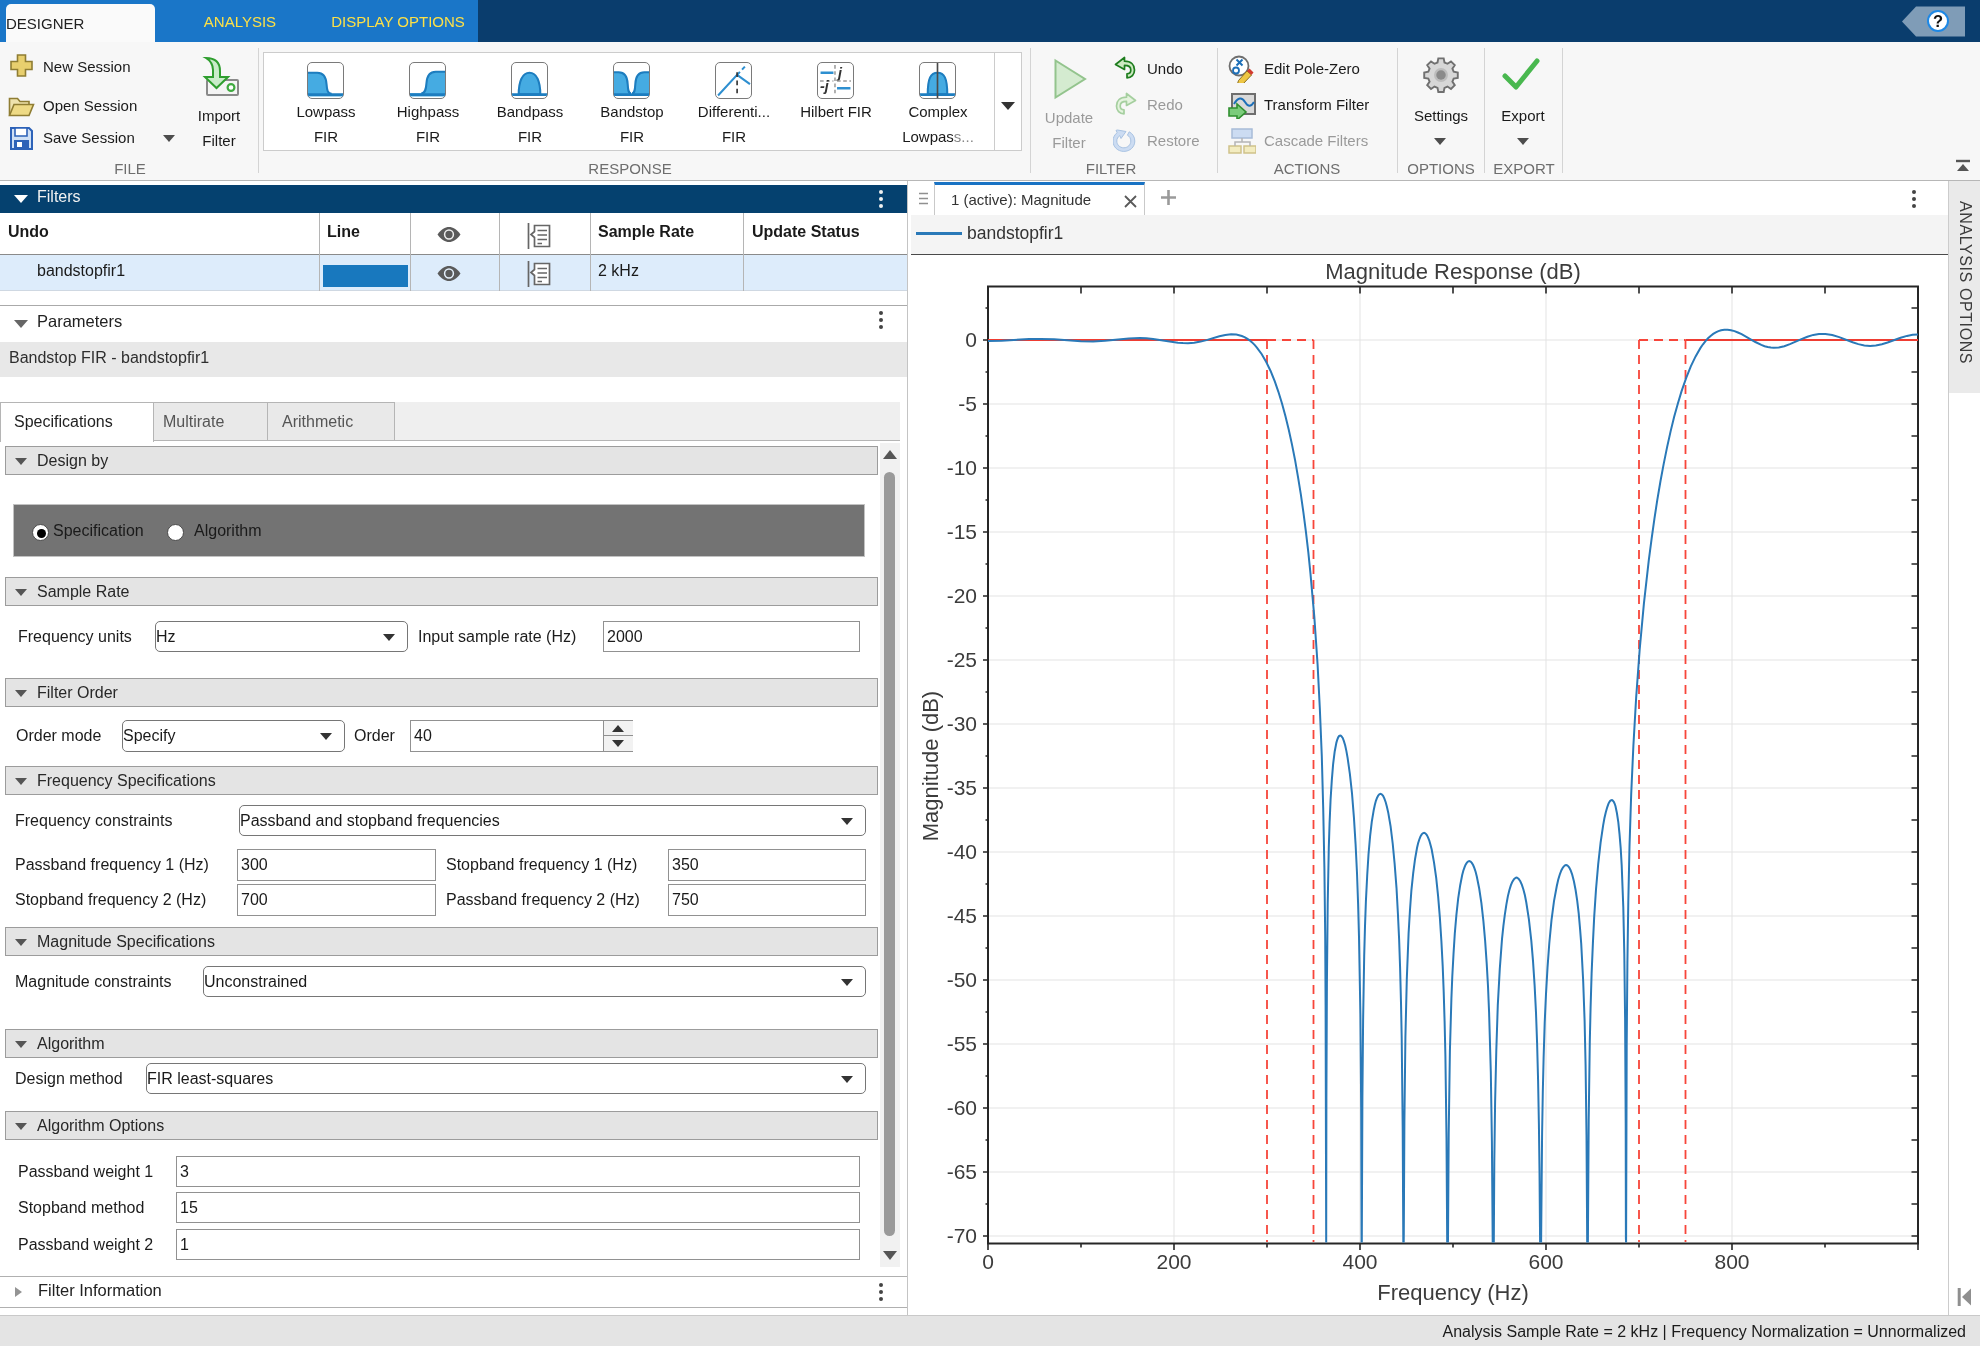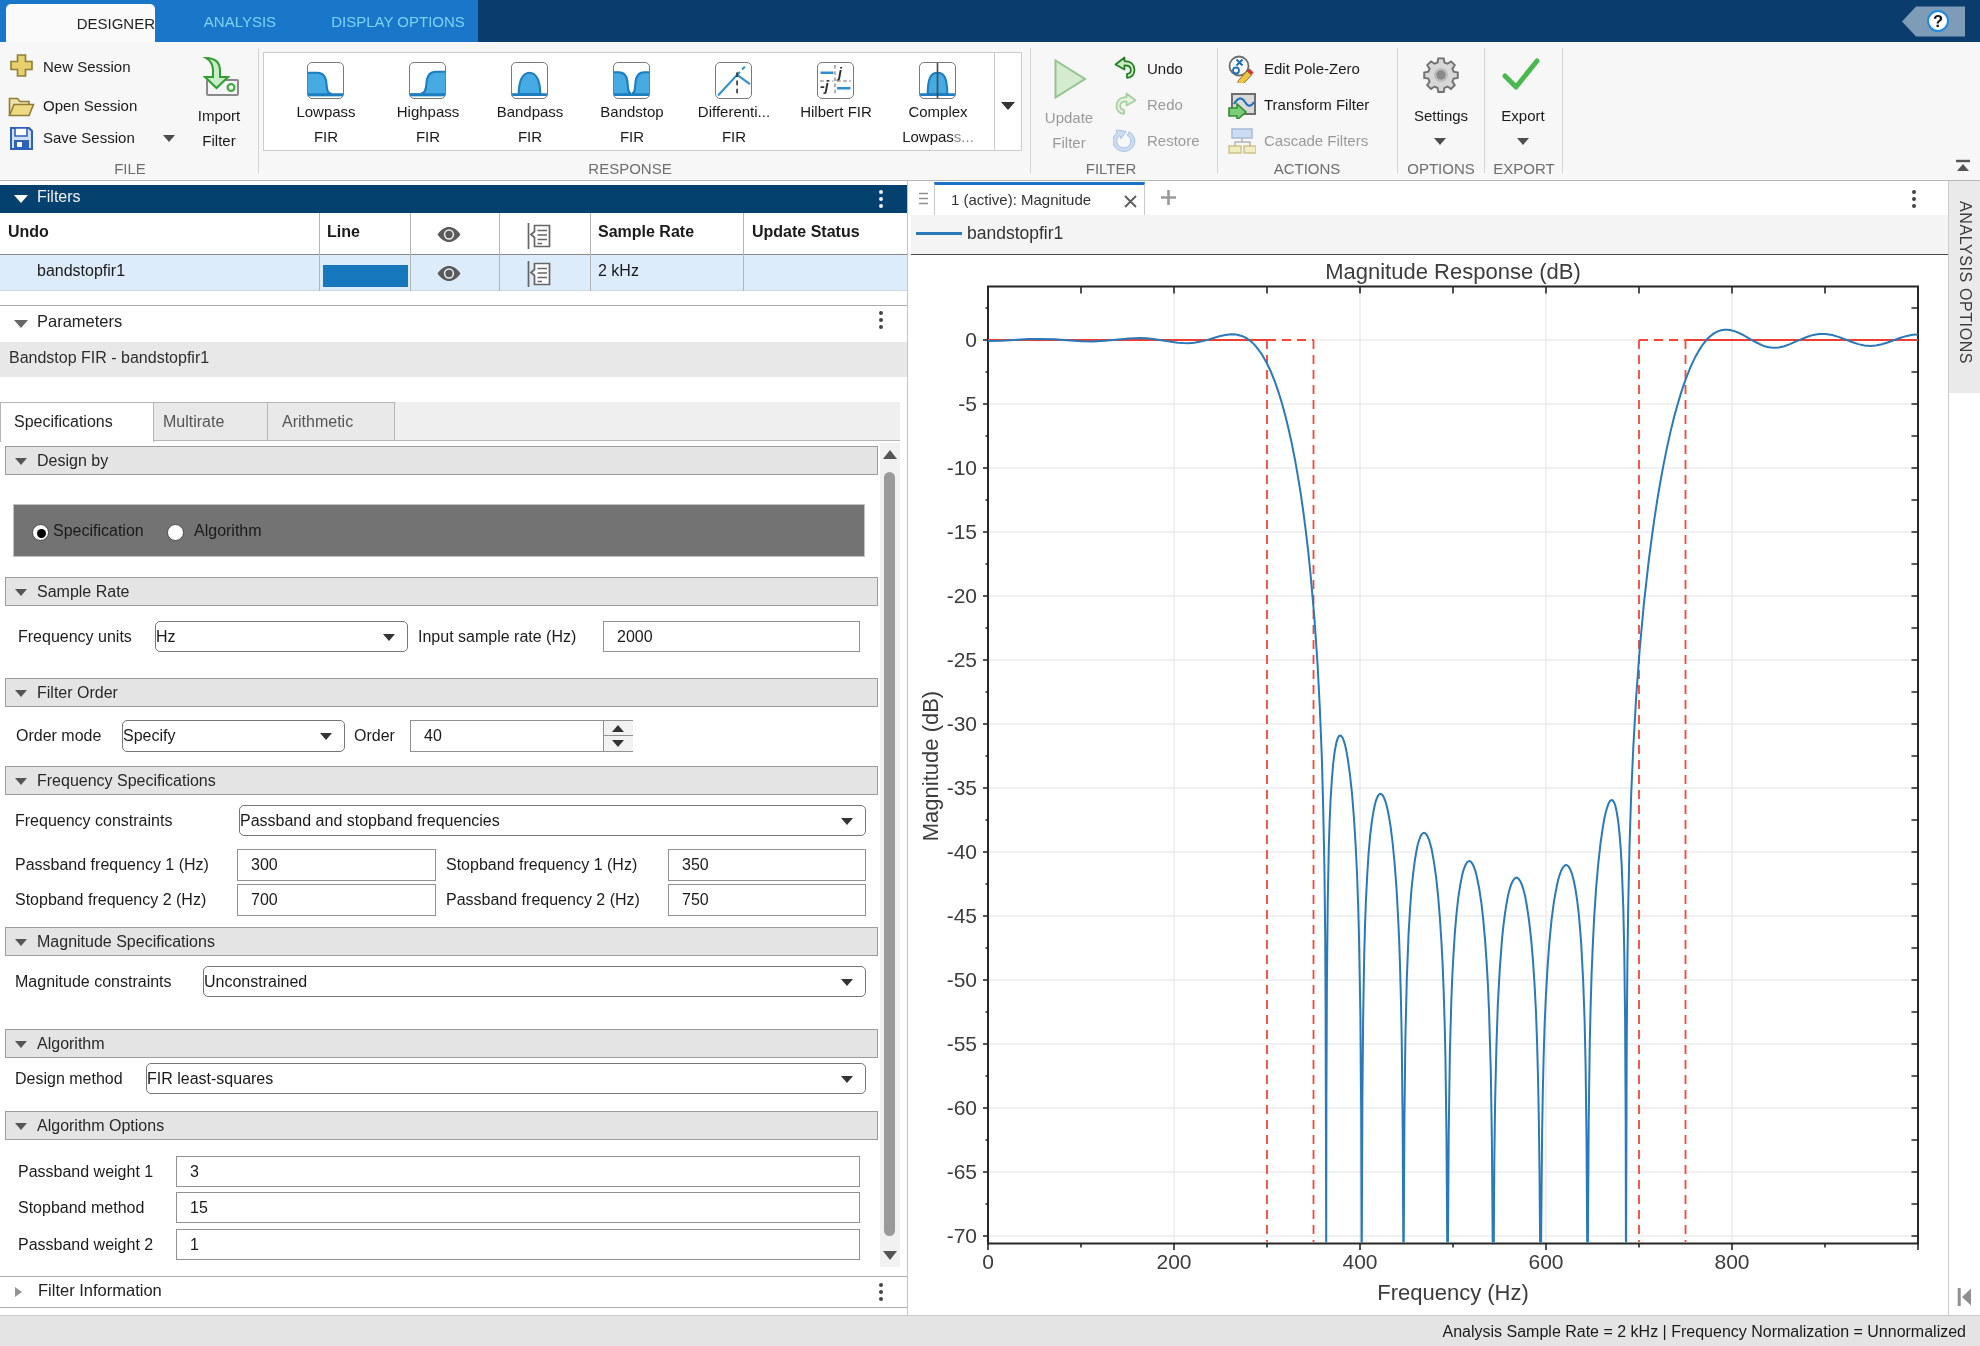--- a/index.html
+++ b/index.html
@@ -1,21 +1,21 @@
 <!DOCTYPE html>
 <html><head><meta charset="utf-8"><style>
 *{margin:0;padding:0;box-sizing:border-box}
 html,body{width:1980px;height:1346px;overflow:hidden}
 body{font-family:"Liberation Sans",sans-serif;position:relative;background:#fff;color:#1a1a1a;-webkit-font-smoothing:antialiased}
 .abs{position:absolute}
 
 #hdr{left:0;top:0;width:1980px;height:42px;background:#0a3d6d}
 #hdr .lite{left:0;top:0;width:478px;height:42px;background:#1a76c8}
-#tabD{left:6px;top:4px;width:149px;height:38px;background:#fafafa;border-radius:5px 5px 0 0;color:#222;text-align:right;line-height:39px;font-size:15px}
-.htab{top:0;height:42px;color:#7dd3fc;font-size:15px;line-height:44px;text-align:center}
+#tabD{left:6px;top:4px;width:149px;height:38px;background:#fafafa;border-radius:5px 5px 0 0;color:#222;text-align:left;line-height:39px;font-size:15px}
+.htab{top:0;height:42px;color:#fde047;font-size:15px;line-height:44px;text-align:center}
 
 #ribbon{left:0;top:42px;width:1980px;height:139px;background:#f7f7f7;border-bottom:1px solid #b7b7b7}
 .seclabel{top:118px;height:20px;font-size:15px;color:#6e6e6e;text-align:center}
 .vdiv{top:6px;width:1px;height:125px;background:#d4d4d4}
 .itxt{font-size:15px;color:#1a1a1a;line-height:20px;white-space:nowrap}
 .gtxt{font-size:15px;color:#9a9a9a;line-height:20px;white-space:nowrap}
 .ctr{text-align:center}
 
 #gal{left:263px;top:10px;width:732px;height:99px;background:#fff;border:1px solid #ccc}
 #galdrop{left:995px;top:10px;width:27px;height:99px;background:#fff;border:1px solid #ccc;border-left:none}
@@ -26,21 +26,21 @@
 .kebab{width:4px;height:4px;border-radius:50%;background:#444;box-shadow:0 7px 0 #444,0 14px 0 #444}
 .kebabw{width:4px;height:4px;border-radius:50%;background:#f0f0f0;box-shadow:0 7px 0 #f0f0f0,0 14px 0 #f0f0f0}
 
 #lp{left:0;top:181px;width:908px;height:1134px;background:#fff}
 #fhdr{left:0;top:4px;width:908px;height:28px;background:#05416f;color:#f2f2f2}
 
 .schdr{left:5px;width:873px;height:29px;background:#e4e4e4;border:1px solid #9c9c9c;font-size:16px;color:#282828;line-height:28px}
 .schdr .tri-d{position:absolute;left:9px;top:11px;border-left-width:6px;border-right-width:6px;border-top-width:7px;border-top-color:#555}
 .schdr span{position:absolute;left:31px}
 .plabel{font-size:16px;color:#1c1c1c;line-height:31px;white-space:nowrap}
-.pinput{position:absolute;background:#fff;border:1px solid #919191;font-size:16px;color:#1a1a1a;line-height:29px;padding-left:13px}
+.pinput{position:absolute;background:#fff;border:1px solid #919191;font-size:16px;color:#1a1a1a;line-height:29px;padding-left:3px}
 .pdrop{position:absolute;background:#fff;border:1px solid #767676;border-radius:5px;font-size:16px;color:#1a1a1a;line-height:29px;}
 .pdrop .tri-d{position:absolute;right:12px;top:12px;border-left-width:6px;border-right-width:6px;border-top-width:7px;border-top-color:#333}
 
 #rp{left:911px;top:181px;width:1037px;height:1134px;background:#fff}
 #aostrip{left:1948px;top:181px;width:32px;height:1134px;background:#fff;border-left:1px solid #ccc}
 #statusbar{left:0;top:1315px;width:1980px;height:31px;background:#e4e4e4;border-top:1px solid #c9c9c9;font-size:16px;color:#1b1b1b}
 svg text{font-family:"Liberation Sans",sans-serif}
 </style></head>
 <body>
 

